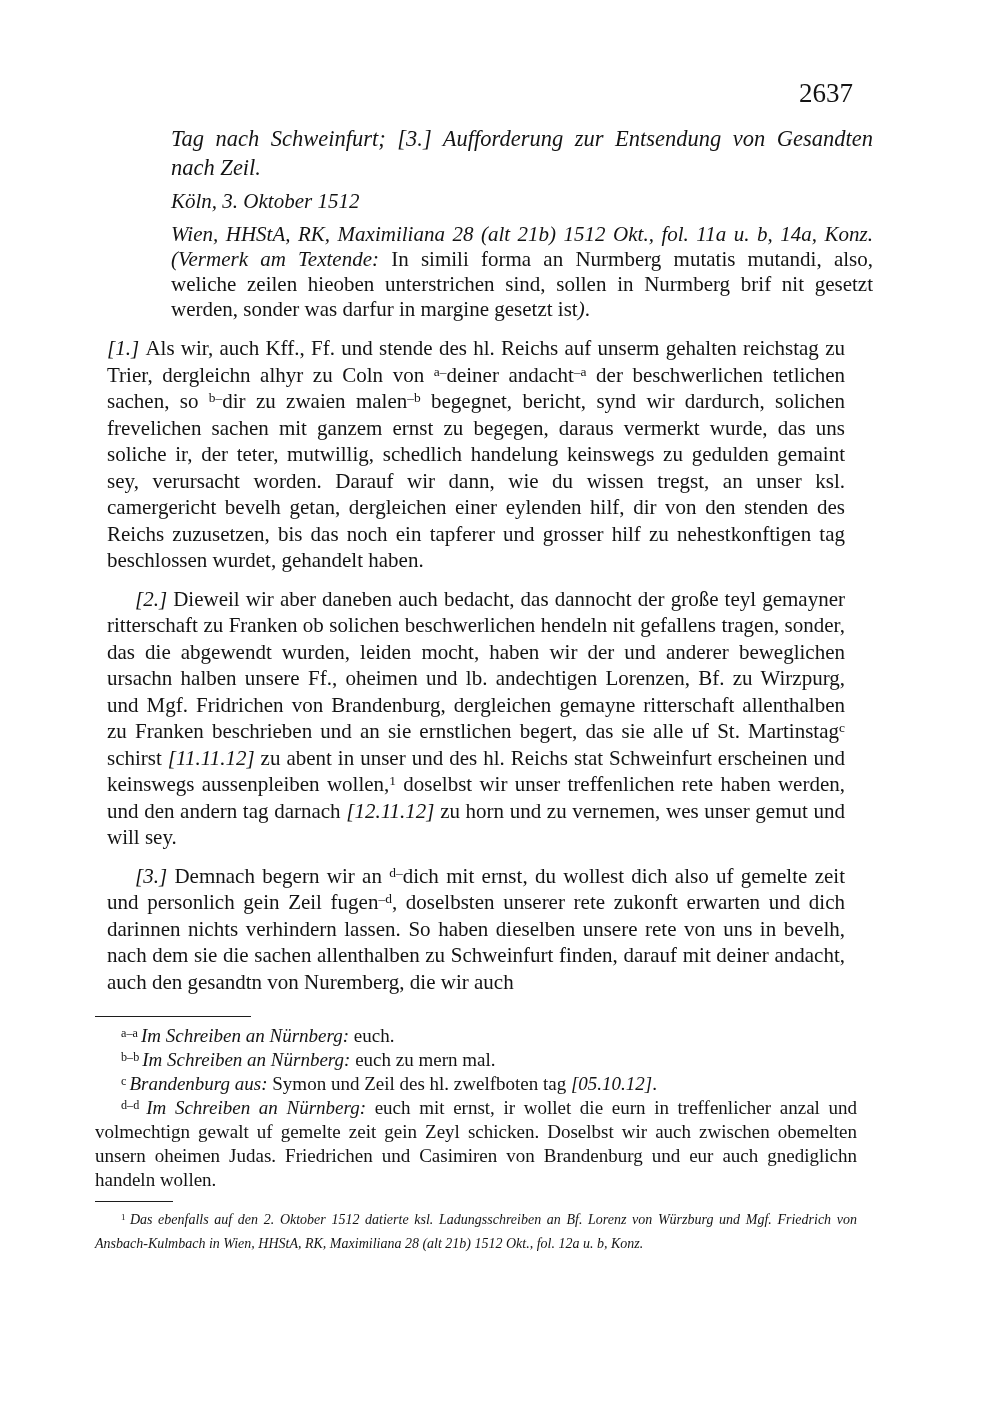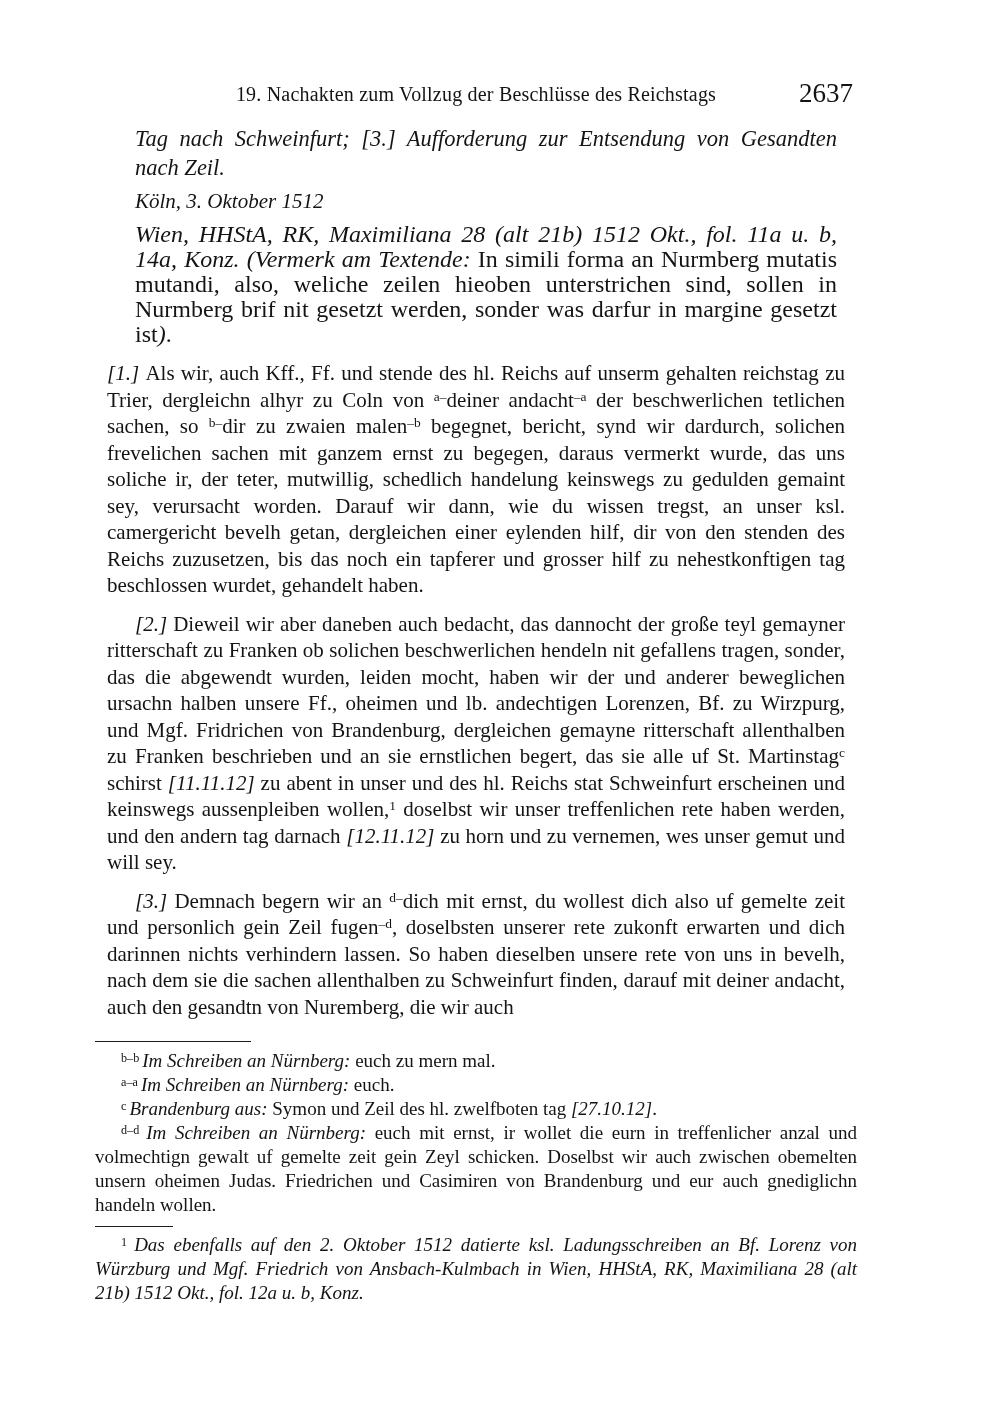--- a/index.html
+++ b/index.html
@@ -37,39 +37,39 @@
     padding-top: 5px;
   }
   .page-number {
     position: absolute;
     right: 4px;
     top: 0;
     font-size: 27px;
   }
   
   .entry-heading {
-    margin-left: 40px;
+    margin-left: 76px;
     width: 702px;
   }
   .heading-title {
     margin: 0 0 6px 0;
     font-style: italic;
     font-size: 22.5px;
     line-height: 29px;
     text-align: justify;
   }
   .heading-date {
     margin: 0 0 8px 0;
     font-style: italic;
     font-size: 21px;
     line-height: 26px;
   }
   .source-note {
     margin: 0 0 13px 0;
-    font-size: 24px;
+    font-size: 21px;
     line-height: 25px;
     text-align: justify;
     font-family: Liberation Serif, serif;
   }
   
   .body-text {
     width: 762px;
   }
   .para {
     margin: 12px;
@@ -96,62 +96,61 @@
   }
   .app-note {
     margin: 0;
     font-size: 19px;
     line-height: 24px;
     text-align: justify;
     text-indent: 26px;
   }
   .footnote {
     margin: 0;
-    font-size: 19px;
+    font-size: 14px;
     line-height: 24px;
     text-align: justify;
     text-indent: 26px;
   }
   
   .seg-italic { font-style: italic; }
   .seg-sup {
     font-size: 0.64em;
     position: relative;
     top: -0.42em;
     line-height: 0;
   }
 </style>
 </head>
 <body>
 
 <div class="page">
   <div class="textblock">
 
     <div class="running-header">
-      <span class="header-title">19. Nachakten zum Vollzug der Beschlüsse des Reichstags</span>
       <span class="page-number">2637</span>
     </div>
 
     <div class="entry-heading">
       <p class="heading-title">Tag nach Schweinfurt; [3.] Aufforderung zur Entsendung von Gesandten nach Zeil.</p>
       <p class="heading-date">Köln, 3. Oktober 1512</p>
       <p class="source-note"><span class="seg-italic">Wien, HHStA, RK, Maximiliana 28 (alt 21b) 1512 Okt., fol. 11a u. b, 14a, Konz. (Vermerk am Textende: </span><span>In simili forma an Nurmberg mutatis mutandi, also, weliche zeilen hieoben unterstrichen sind, sollen in Nurmberg brif nit gesetzt werden, sonder was darfur in margine gesetzt ist</span><span class="seg-italic">)</span><span>.</span></p>
     </div>
 
     <div class="body-text">
       <p class="para no-indent"><span class="seg-italic">[1.] </span><span>Als wir, auch Kff., Ff. und stende des hl. Reichs auf unserm gehalten reichstag zu Trier, dergleichn alhyr zu Coln von </span><span class="seg-sup">a–</span><span>deiner andacht</span><span class="seg-sup">–a</span><span> der beschwerlichen tetlichen sachen, so </span><span class="seg-sup">b–</span><span>dir zu zwaien malen</span><span class="seg-sup">–b</span><span> begegnet, bericht, synd wir dardurch, solichen frevelichen sachen mit ganzem ernst zu begegen, daraus vermerkt wurde, das uns soliche ir, der teter, mutwillig, schedlich handelung keinswegs zu gedulden gemaint sey, verursacht worden. Darauf wir dann, wie du wissen tregst, an unser ksl. camergericht bevelh getan, dergleichen einer eylenden hilf, dir von den stenden des Reichs zuzusetzen, bis das noch ein tapferer und grosser hilf zu nehestkonftigen tag beschlossen wurdet, gehandelt haben.</span></p>
       <p class="para"><span class="seg-italic">[2.] </span><span>Dieweil wir aber daneben auch bedacht, das dannocht der große teyl gemayner ritterschaft zu Franken ob solichen beschwerlichen hendeln nit gefallens tragen, sonder, das die abgewendt wurden, leiden mocht, haben wir der und anderer beweglichen ursachn halben unsere Ff., oheimen und lb. andechtigen Lorenzen, Bf. zu Wirzpurg, und Mgf. Fridrichen von Brandenburg, dergleichen gemayne ritterschaft allenthalben zu Franken beschrieben und an sie ernstlichen begert, das sie alle uf St. Martinstag</span><span class="seg-sup">c</span><span> schirst </span><span class="seg-italic">[11.11.12]</span><span> zu abent in unser und des hl. Reichs stat Schweinfurt erscheinen und keinswegs aussenpleiben wollen,</span><span class="seg-sup">1</span><span> doselbst wir unser treffenlichen rete haben werden, und den andern tag darnach </span><span class="seg-italic">[12.11.12]</span><span> zu horn und zu vernemen, wes unser gemut und will sey.</span></p>
       <p class="para"><span class="seg-italic">[3.] </span><span>Demnach begern wir an </span><span class="seg-sup">d–</span><span>dich mit ernst, du wollest dich also uf gemelte zeit und personlich gein Zeil fugen</span><span class="seg-sup">–d</span><span>, doselbsten unserer rete zukonft erwarten und dich darinnen nichts verhindern lassen. So haben dieselben unsere rete von uns in bevelh, nach dem sie die sachen allenthalben zu Schweinfurt finden, darauf mit deiner andacht, auch den gesandtn von Nuremberg, die wir auch</span></p>
     </div>
 
     <div class="apparatus">
       <div class="rule rule-long"></div>
+      <p class="app-note"><span class="seg-sup">a–a </span><span class="seg-italic">Im Schreiben an Nürnberg:</span><span> euch.</span></p>
       <p class="app-note"><span class="seg-sup">b–b </span><span class="seg-italic">Im Schreiben an Nürnberg:</span><span> euch zu mern mal.</span></p>
-      <p class="app-note"><span class="seg-sup">a–a </span><span class="seg-italic">Im Schreiben an Nürnberg:</span><span> euch.</span></p>
-      <p class="app-note"><span class="seg-sup">c </span><span class="seg-italic">Brandenburg aus:</span><span> Symon und Zeil des hl. zwelfboten tag </span><span class="seg-italic">[27.10.12]</span><span>.</span></p>
+      <p class="app-note"><span class="seg-sup">c </span><span class="seg-italic">Brandenburg aus:</span><span> Symon und Zeil des hl. zwelfboten tag </span><span class="seg-italic">[05.10.12]</span><span>.</span></p>
       <p class="app-note"><span class="seg-sup">d–d </span><span class="seg-italic">Im Schreiben an Nürnberg:</span><span> euch mit ernst, ir wollet die eurn in treffenlicher anzal und volmechtign gewalt uf gemelte zeit gein Zeyl schicken. Doselbst wir auch zwischen obemelten unsern oheimen Judas. Friedrichen und Casimiren von Brandenburg und eur auch gnediglichn handeln wollen.</span></p>
     </div>
 
     <div class="footnotes">
       <div class="rule rule-short"></div>
       <p class="footnote"><span class="seg-sup">1 </span><span class="seg-italic">Das ebenfalls auf den 2. Oktober 1512 datierte ksl. Ladungsschreiben an Bf. Lorenz von Würzburg und Mgf. Friedrich von Ansbach-Kulmbach in Wien, HHStA, RK, Maximiliana 28 (alt 21b) 1512 Okt., fol. 12a u. b, Konz.</span></p>
     </div>
 
   </div>
 </div>

